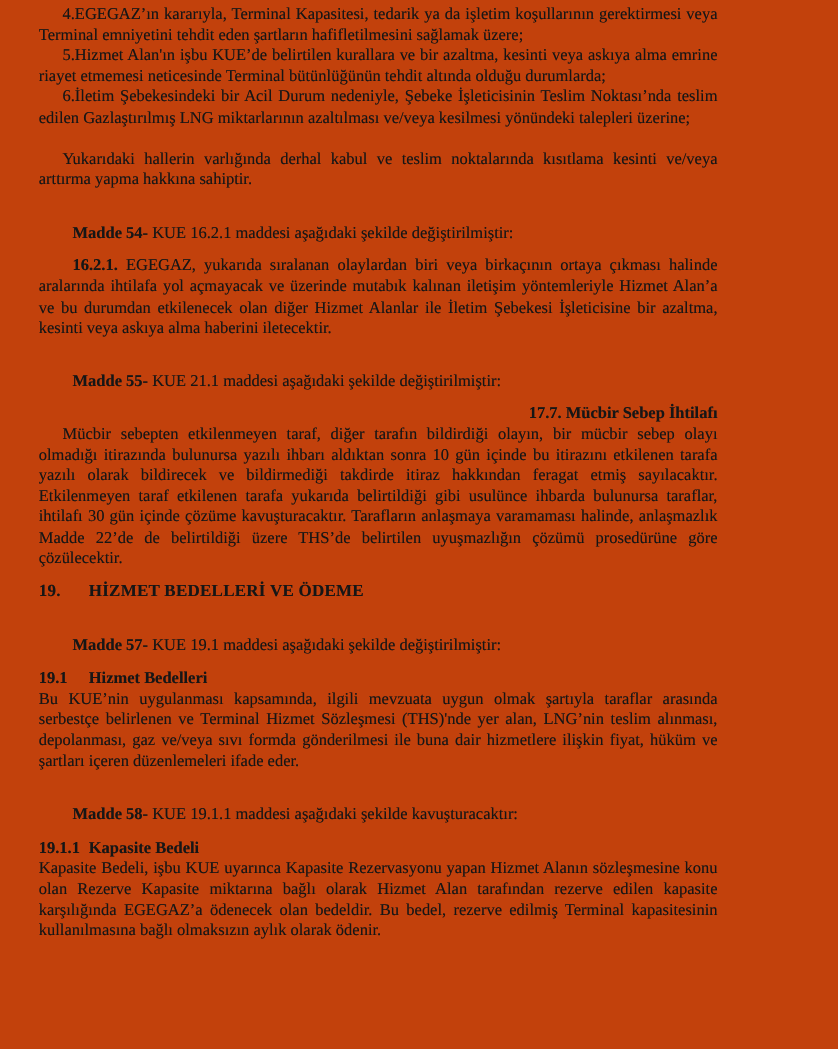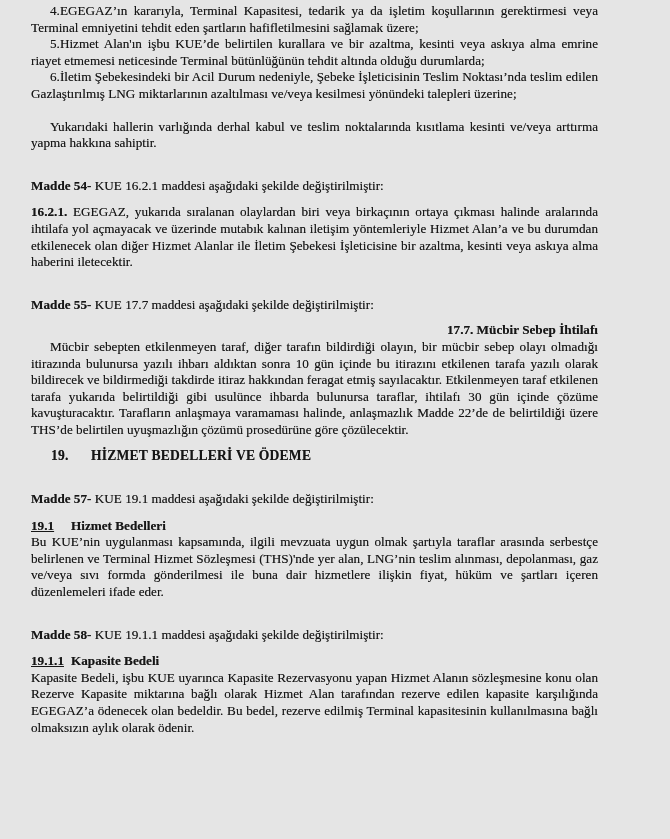--- a/index.html
+++ b/index.html
@@ -11,55 +11,53 @@
     width: 670px;
     height: 839px;
     overflow: hidden;
     font-family: "Liberation Serif", "DejaVu Serif", serif;
     color: #161616;
   }
   .page {
     box-sizing: border-box;
     width: 670px;
     height: 839px;
-    padding: 3px 72px 10px 31px;
-    background: #e5e5e5;
+    padding: 3px 96px 10px 31px;
+    background: #c2410c;
     font-size: 13.2px;
     line-height: 16.6px;
     text-align: justify;
     text-shadow: 0 0 0.5px rgba(30,30,30,0.55);
   }
   p { margin: 0; }
   .indent { text-indent: 19px; }
   .gap-small  { margin-top: 16px; }
   .madde      { margin-top: 26px; }
   .after-madde{ margin-top: 10px; }
   .para-gap   { }
-  b, .bold { font-weight: bold; }
+  b, .bold { font-weight: bold; margin-left: 27px; }
   .section-head {
     margin-top: 10px;
     font-weight: bold;
     font-size: 13.6px;
     letter-spacing: 0.2px;
     text-align: left;
-    margin-left: 20px;
   }
   .section-head .num {
     display: inline-block;
     min-width: 40px;
   }
   .subhead {
     margin-top: 10px;
     font-weight: bold;
     text-align: left;
   }
   .subhead .num {
     display: inline-block;
     min-width: 40px;
-    text-decoration: underline;
   }
   .clause-title {
     margin-top: 9px;
     font-weight: bold;
     text-align: right;
   }
 </style>
 </head>
 <body>
 
@@ -68,33 +66,33 @@
   <p class="para indent"><span>4.EGEGAZ’ın kararıyla, Terminal Kapasitesi, tedarik ya da işletim koşullarının gerektirmesi veya Terminal emniyetini tehdit eden şartların hafifletilmesini sağlamak üzere;</span></p>
   <p class="para indent"><span>5.Hizmet Alan'ın işbu KUE’de belirtilen kurallara ve bir azaltma, kesinti veya askıya alma emrine riayet etmemesi neticesinde Terminal bütünlüğünün tehdit altında olduğu durumlarda;</span></p>
   <p class="para indent"><span>6.İletim Şebekesindeki bir Acil Durum nedeniyle, Şebeke İşleticisinin Teslim Noktası’nda teslim edilen Gazlaştırılmış LNG miktarlarının azaltılması ve/veya kesilmesi yönündeki talepleri üzerine;</span></p>
 
   <p class="para indent gap-small"><span>Yukarıdaki hallerin varlığında derhal kabul ve teslim noktalarında kısıtlama kesinti ve/veya arttırma yapma hakkına sahiptir.</span></p>
 
   <p class="para madde"><b>Madde 54-</b> <span>KUE 16.2.1 maddesi aşağıdaki şekilde değiştirilmiştir:</span></p>
 
   <p class="para after-madde"><b>16.2.1.</b> <span>EGEGAZ, yukarıda sıralanan olaylardan biri veya birkaçının ortaya çıkması halinde aralarında ihtilafa yol açmayacak ve üzerinde mutabık kalınan iletişim yöntemleriyle Hizmet Alan’a ve bu durumdan etkilenecek olan diğer Hizmet Alanlar ile İletim Şebekesi İşleticisine bir azaltma, kesinti veya askıya alma haberini iletecektir.</span></p>
 
-  <p class="para madde"><b>Madde 55-</b> <span>KUE 17.7 maddesi aşağıdaki şekilde değiştirilmiştir:</span></p>
+  <p class="para madde"><b>Madde 55-</b> <span>KUE 21.1 maddesi aşağıdaki şekilde değiştirilmiştir:</span></p>
 
   <p class="clause-title">17.7. Mücbir Sebep İhtilafı</p>
   <p class="para indent"><span>Mücbir sebepten etkilenmeyen taraf, diğer tarafın bildirdiği olayın, bir mücbir sebep olayı olmadığı itirazında bulunursa yazılı ihbarı aldıktan sonra 10 gün içinde bu itirazını etkilenen tarafa yazılı olarak bildirecek ve bildirmediği takdirde itiraz hakkından feragat etmiş sayılacaktır. Etkilenmeyen taraf etkilenen tarafa yukarıda belirtildiği gibi usulünce ihbarda bulunursa taraflar, ihtilafı 30 gün içinde çözüme kavuşturacaktır. Tarafların anlaşmaya varamaması halinde, anlaşmazlık Madde 22’de de belirtildiği üzere THS’de belirtilen uyuşmazlığın çözümü prosedürüne göre çözülecektir.</span></p>
 
 
   <p class="section-head"><span class="num">19.</span><span>HİZMET BEDELLERİ VE ÖDEME</span></p>
 
   <p class="para madde"><b>Madde 57-</b> <span>KUE 19.1 maddesi aşağıdaki şekilde değiştirilmiştir:</span></p>
 
   <p class="subhead"><span class="num">19.1</span><span>Hizmet Bedelleri</span></p>
 
   <p class="para para-gap"><span>Bu KUE’nin uygulanması kapsamında, ilgili mevzuata uygun olmak şartıyla taraflar arasında serbestçe belirlenen ve Terminal Hizmet Sözleşmesi (THS)'nde yer alan, LNG’nin teslim alınması, depolanması, gaz ve/veya sıvı formda gönderilmesi ile buna dair hizmetlere ilişkin fiyat, hüküm ve şartları içeren düzenlemeleri ifade eder.</span></p>
 
-  <p class="para madde"><b>Madde 58-</b> <span>KUE 19.1.1 maddesi aşağıdaki şekilde değiştirilmiştir:</span></p>
+  <p class="para madde"><b>Madde 58-</b> <span>KUE 19.1.1 maddesi aşağıdaki şekilde kavuşturacaktır:</span></p>
 
   <p class="subhead"><span class="num">19.1.1</span><span>Kapasite Bedeli</span></p>
 
   <p class="para para-gap"><span>Kapasite Bedeli, işbu KUE uyarınca Kapasite Rezervasyonu yapan Hizmet Alanın sözleşmesine konu olan Rezerve Kapasite miktarına bağlı olarak Hizmet Alan tarafından rezerve edilen kapasite karşılığında EGEGAZ’a ödenecek olan bedeldir. Bu bedel, rezerve edilmiş Terminal kapasitesinin kullanılmasına bağlı olmaksızın aylık olarak ödenir.</span></p>
 
 </div>
 
 </body></html>

